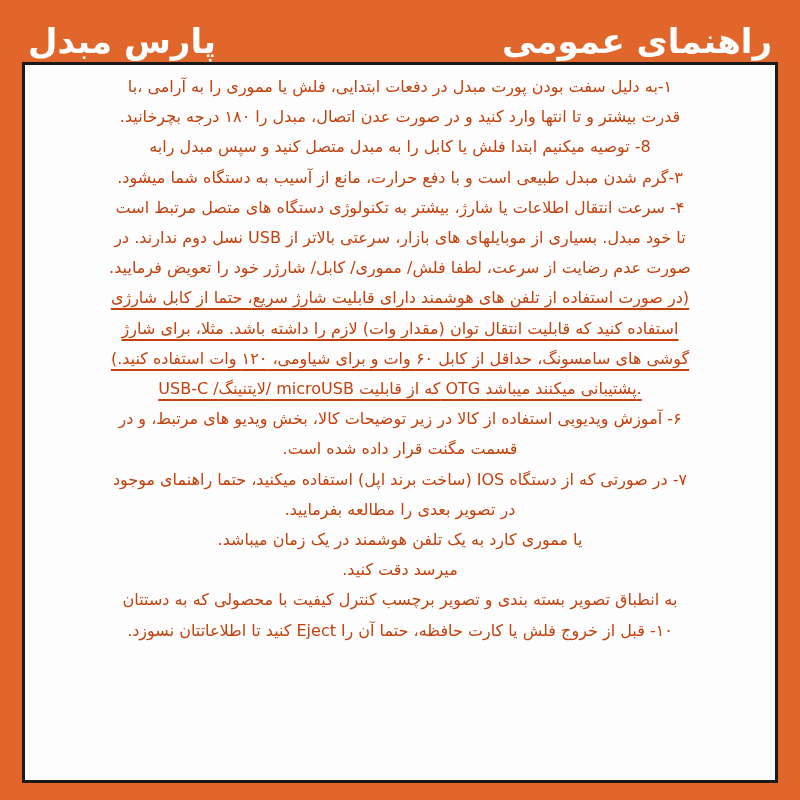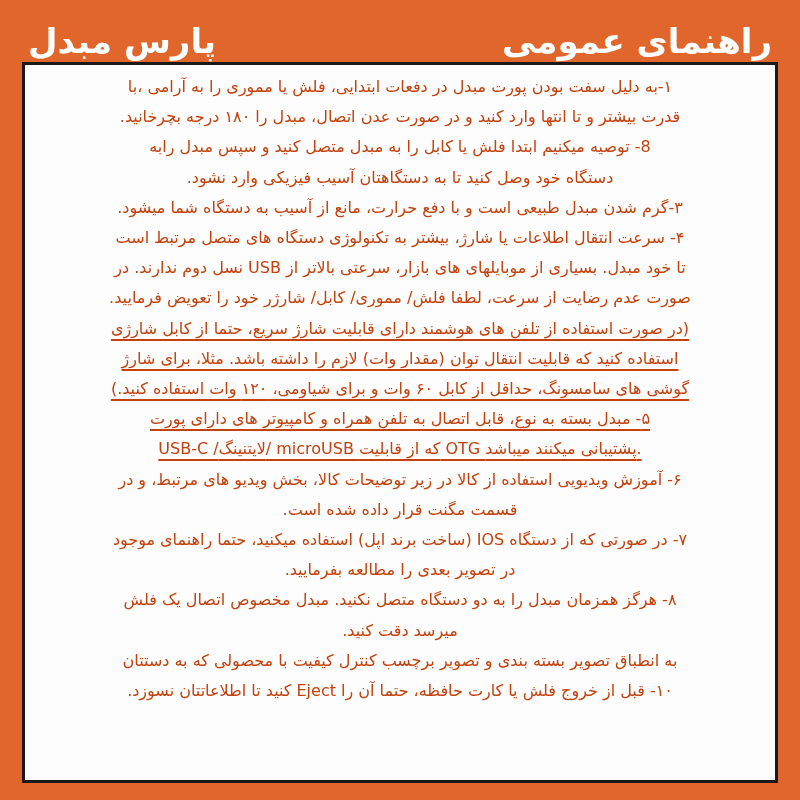--- a/index.html
+++ b/index.html
@@ -69,34 +69,32 @@
   <div class="header">
     <div class="title">راهنمای عمومی</div>
     <div class="title">پارس مبدل</div>
   </div>
 
   <div class="panel">
     <div class="text-block">
       <div class="line">۱-به دلیل سفت بودن پورت مبدل در دفعات ابتدایی، فلش یا مموری را به آرامی ،با</div>
       <div class="line">قدرت بیشتر و تا انتها وارد کنید و در صورت عدن اتصال، مبدل را ۱۸۰ درجه بچرخانید.</div>
       <div class="line">8- توصیه میکنیم ابتدا فلش یا کابل را به مبدل متصل کنید و سپس مبدل رابه</div>
-      <div class="line">دستگاه خود وصل کنید تا به دستگاهتان آسیب فیزیکی وارد نشود.</div>
       <div class="line">۳-گرم شدن مبدل طبیعی است و با دفع حرارت، مانع از آسیب به دستگاه شما میشود.</div>
       <div class="line">۴- سرعت انتقال اطلاعات یا شارژ، بیشتر به تکنولوژی دستگاه های متصل مرتبط است</div>
       <div class="line">تا خود مبدل. بسیاری از موبایلهای های بازار، سرعتی بالاتر از USB نسل دوم ندارند. در</div>
       <div class="line">صورت عدم رضایت از سرعت، لطفا فلش/ مموری/ کابل/ شارژر خود را تعویض فرمایید.</div>
       <div class="line u">(در صورت استفاده از تلفن های هوشمند دارای قابلیت شارژ سریع، حتما از کابل شارژی</div>
       <div class="line u">استفاده کنید که قابلیت انتقال توان (مقدار وات) لازم را داشته باشد. مثلا، برای شارژ</div>
       <div class="line u">گوشی های سامسونگ، حداقل از کابل ۶۰ وات و برای شیاومی، ۱۲۰ وات استفاده کنید.)</div>
-      <div class="line u">۵- مبدل بسته به نوع، قابل اتصال به تلفن همراه و کامپیوتر های دارای پورت</div>
       <div class="line u">USB-C /لایتنینگ/ microUSB که از قابلیت OTG پشتیبانی میکنند میباشد.</div>
       <div class="line">۶- آموزش ویدیویی استفاده از کالا در زیر توضیحات کالا، بخش ویدیو های مرتبط، و در</div>
       <div class="line">قسمت مگنت قرار داده شده است.</div>
       <div class="line">۷- در صورتی که از دستگاه IOS (ساخت برند اپل) استفاده میکنید، حتما راهنمای موجود</div>
       <div class="line">در تصویر بعدی را مطالعه بفرمایید.</div>
-      <div class="line">۸- هرگز همزمان مبدل را به دو دستگاه متصل نکنید. مبدل مخصوص اتصال یک فلش</div>
+      <div class="line">یا مموری کارد به یک تلفن هوشمند در یک زمان میباشد.</div>
       <div class="line">میرسد دقت کنید.</div>
       <div class="line">به انطباق تصویر بسته بندی و تصویر برچسب کنترل کیفیت با محصولی که به دستتان</div>
       <div class="line">۱۰- قبل از خروج فلش یا کارت حافظه، حتما آن را Eject کنید تا اطلاعاتتان نسوزد.</div>
     </div>
   </div>
 
 </div>
 
 </body></html>

